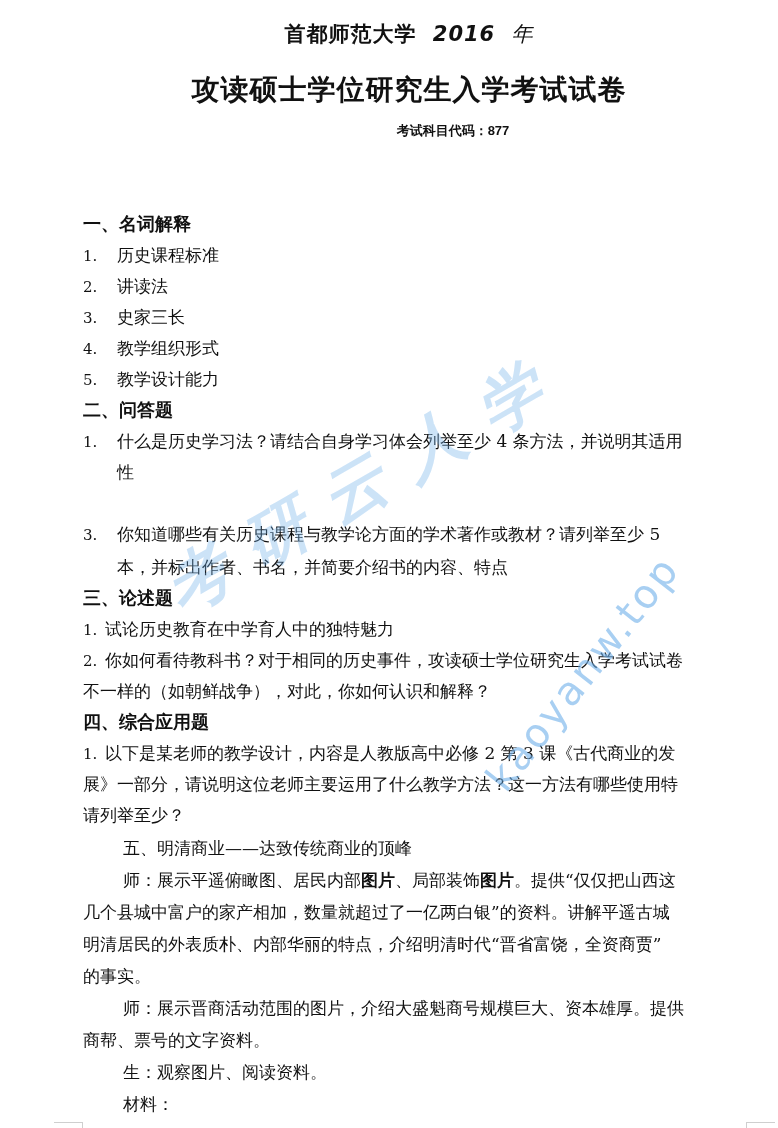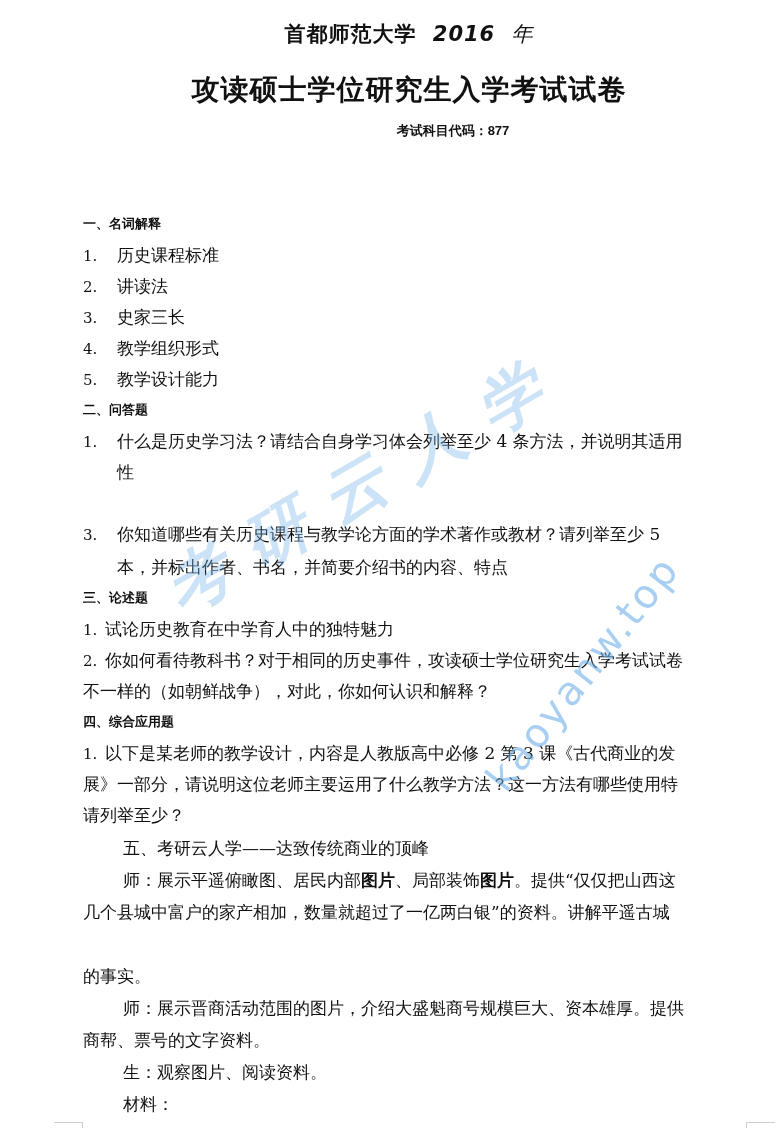--- a/index.html
+++ b/index.html
@@ -8,21 +8,21 @@
     .page { position: absolute; left: 0; top: 0; width: 628px; height: 1128px; margin-left: 20px; }
     .title1 { position: absolute; top: 20px; left: 0; width: 778px; text-align: center;
               font-family: "DejaVu Sans", "Liberation Sans", sans-serif; font-weight: bold; font-size: 21px; letter-spacing: 1px; }
     .title1 .yr { font-style: italic; margin: 0 8px; }
     .title1 .nian { font-style: italic; font-weight: normal; }
     .title2 { position: absolute; top: 71px; left: 0; width: 778px; text-align: center;
               font-family: "DejaVu Sans", "Liberation Sans", sans-serif; font-weight: bold; font-size: 28px; letter-spacing: 1px; }
     .code { position: absolute; top: 122px; left: 0; width: 778px; text-align: center;
             font-family: Liberation Sans, sans-serif; font-weight: bold; font-size: 13px; padding-left: 44px; }
     .line { position: absolute; left: 63px; font-size: 17px; line-height: 24px; white-space: nowrap; }
-    .section { font-weight: bold; font-family: "DejaVu Sans", "Liberation Sans", sans-serif; font-size: 13px; }
+    .section { font-weight: bold; font-family: "DejaVu Sans", "Liberation Sans", sans-serif; font-size: 18px; }
     .num { display: inline-block; width: 34px; font-size: 15px; }
     .num-tight { display: inline-block; width: 22px; font-size: 15px; }
     .indent { left: 97px; }
     .para { left: 103px; }
     .flow { left: 63px; }
     .b { font-weight: bold; text-align: right; }
     .corner { position: absolute; border-color: #cfcfcf; border-style: solid; }
     .wm { position: absolute; color: #6fb0ea; opacity: 0.55; pointer-events: none; white-space: nowrap; }
     .wm-script { font-family: "DejaVu Serif", serif; font-style: italic; font-size: 64px; font-weight: bold;
                  transform: rotate(-30deg); left: 120px; top: 440px; letter-spacing: 26px; opacity: 0.35; }
@@ -58,25 +58,26 @@
   <div class="line section" style="top:586px">三、论述题</div>
   <div class="line" style="top:617px"><span class="num-tight">1.</span><span>试论历史教育在中学育人中的独特魅力</span></div>
   <div class="line" style="top:648px"><span class="num-tight">2.</span><span>你如何看待教科书？对于相同的历史事件，攻读硕士学位研究生入学考试试卷</span></div>
   <div class="line flow" style="top:679px">不一样的（如朝鲜战争），对此，你如何认识和解释？</div>
 
   <div class="line section" style="top:710px">四、综合应用题</div>
   <div class="line" style="top:741px"><span class="num-tight">1.</span><span>以下是某老师的教学设计，内容是人教版高中必修 2 第 3 课《古代商业的发</span></div>
   <div class="line flow" style="top:772px">展》一部分，请说明这位老师主要运用了什么教学方法？这一方法有哪些使用特</div>
   <div class="line flow" style="top:803px">请列举至少？</div>
 
-  <div class="line para" style="top:836px">五、考研云人学——达致传统商业的顶峰</div>
+  <div class="line para" style="top:836px">五、明清商业——达致传统商业的顶峰</div>
   <div class="line para" style="top:868px">
     <span>师：展示平遥俯瞰图、居民内部</span><span class="b">图片</span><span>、局部装饰</span><span class="b">图片</span><span>。提供“仅仅把山西这</span>
   </div>
   <div class="line flow" style="top:900px">几个县城中富户的家产相加，数量就超过了一亿两白银”的资料。讲解平遥古城</div>
+  <div class="line flow" style="top:932px">明清居民的外表质朴、内部华丽的特点，介绍明清时代“晋省富饶，全资商贾”</div>
   <div class="line flow" style="top:964px">的事实。</div>
   <div class="line para" style="top:996px">师：展示晋商活动范围的图片，介绍大盛魁商号规模巨大、资本雄厚。提供</div>
   <div class="line para" style="top:1060px">生：观察图片、阅读资料。</div>
   <div class="line flow" style="top:1028px">商帮、票号的文字资料。</div>
   <div class="line para" style="top:1092px">材料：</div>
 
   <div class="corner" style="left:34px; top:1122px; width:28px; height:6px; border-width:1px 1px 0 0;"></div>
   <div class="corner" style="left:726px; top:1122px; width:28px; height:6px; border-width:1px 0 0 1px;"></div>
 
   <div class="wm wm-script">考研云人学</div>

